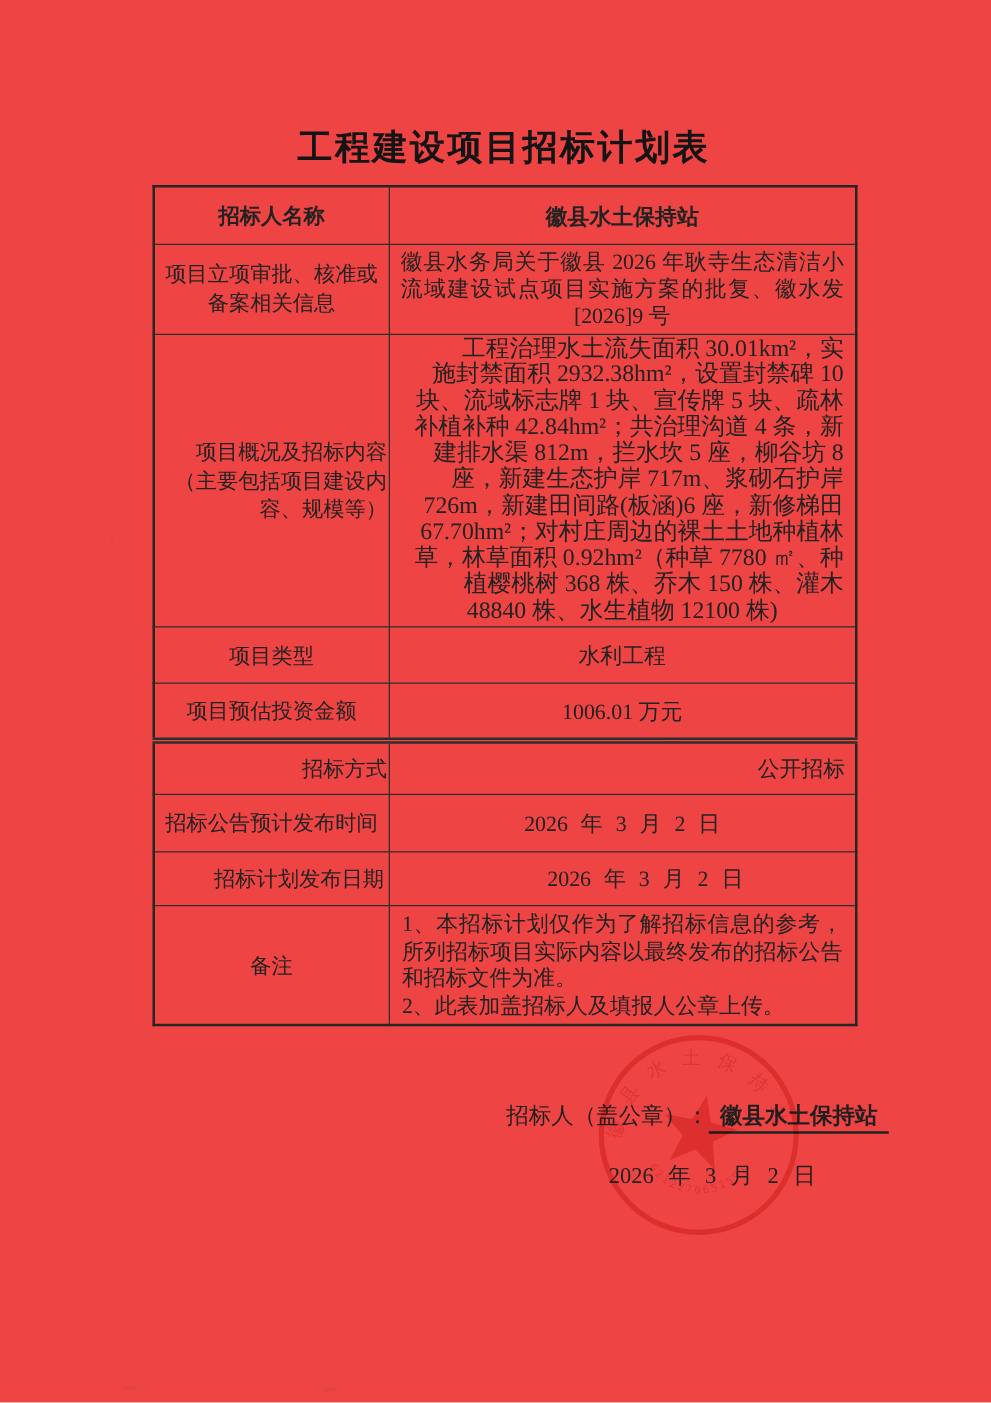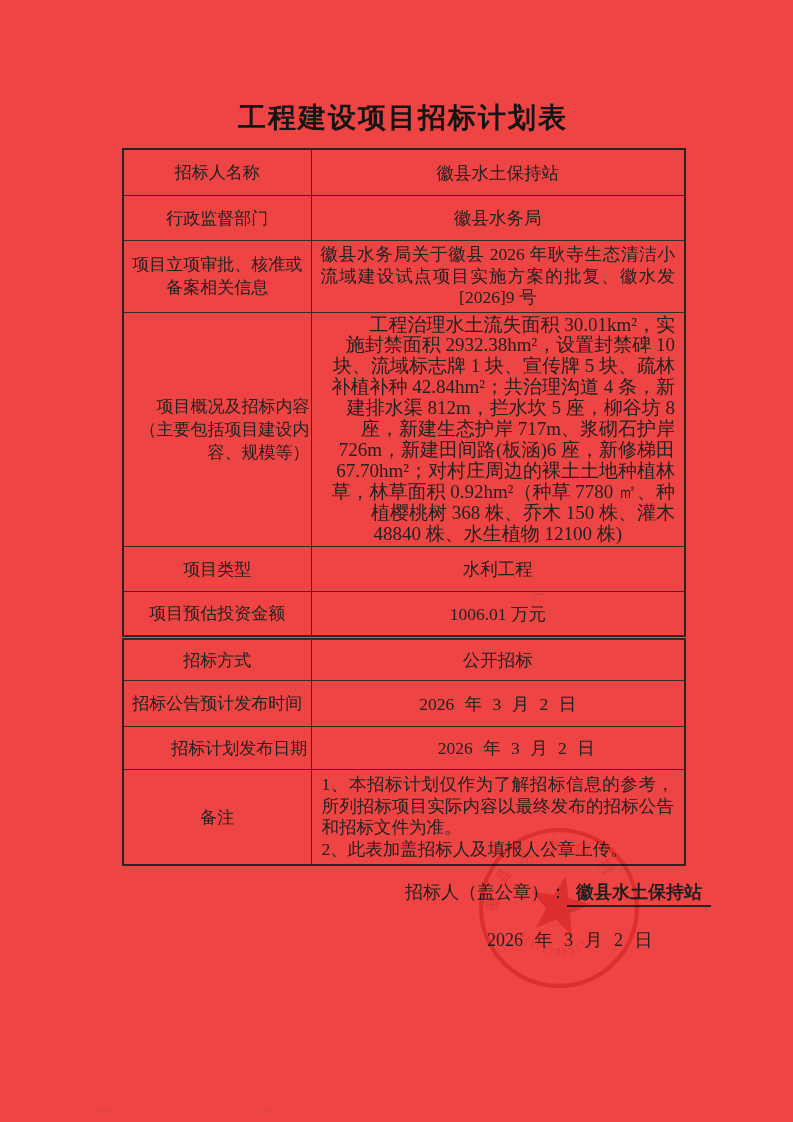--- a/index.html
+++ b/index.html
@@ -65,33 +65,33 @@
     padding:2px 9px;
     text-indent:2em;
     font-size:19px;
   }
   td.value-notes{padding:4px 10px;vertical-align:middle;}
   td.value-notes p{
     margin:0;
     text-align:justify;
     line-height:21.5px;
   }
-  tr.r1 td{height:41px;}
+  tr.r1 td{height:41px;font-weight:bold;}
   tr.r2 td{height:40px;}
   tr.r3 td{height:40px;}
   tr.r4 td{height:63px;}
   tr.r5 td{height:185px;text-align:right;}
   tr.r6 td{height:40px;}
   tr.r7 td{height:39px;}
   tr.r8 td{height:40px;}
   tr.r9 td{height:36px;}
   tr.r10 td{height:41px;}
   tr.r11 td{height:38px;padding-left:45px;}
   tr.r12 td{height:84px;}
-  tr.double-top td{border-top:5px double #2e2e2e;}
+  tr.double-top td{border-top:5px double #2e2e2e;text-align:right;}
   .date-val{word-spacing:6px;}
 
   .footer-signer{
     position:absolute;
     left:405px;top:880px;
     font-size:18px;
     white-space:nowrap;
   }
   .signer-name{
     display:inline-block;
@@ -131,24 +131,20 @@
 
   <table class="doc-table">
     <colgroup>
         <col class="c-label">
         <col class="c-value">
       </colgroup>
     <tbody>
       <tr class="r1">
         <td class="label-cell">招标人名称</td>
         <td class="value-cell">徽县水土保持站</td>
-      </tr>
-      <tr class="r3">
-        <td class="label-cell">行政监督部门</td>
-        <td class="value-cell">徽县水务局</td>
       </tr>
       <tr class="r4">
         <td class="label-cell">项目立项审批、核准或备案相关信息</td>
         <td class="value-justify">徽县水务局关于徽县 2026 年耿寺生态清洁小流域建设试点项目实施方案的批复、徽水发[2026]9 号</td>
       </tr>
       <tr class="r5">
         <td class="label-cell">项目概况及招标内容（主要包括项目建设内容、规模等）</td>
         <td class="value-overview">工程治理水土流失面积 30.01km²，实施封禁面积 2932.38hm²，设置封禁碑 10 块、流域标志牌 1 块、宣传牌 5 块、疏林补植补种 42.84hm²；共治理沟道 4 条，新建排水渠 812m，拦水坎 5 座，柳谷坊 8 座，新建生态护岸 717m、浆砌石护岸 726m，新建田间路(板涵)6 座，新修梯田 67.70hm²；对村庄周边的裸土土地种植林草，林草面积 0.92hm²（种草 7780 ㎡、种植樱桃树 368 株、乔木 150 株、灌木 48840 株、水生植物 12100 株)</td>
       </tr>
       <tr class="r6">

